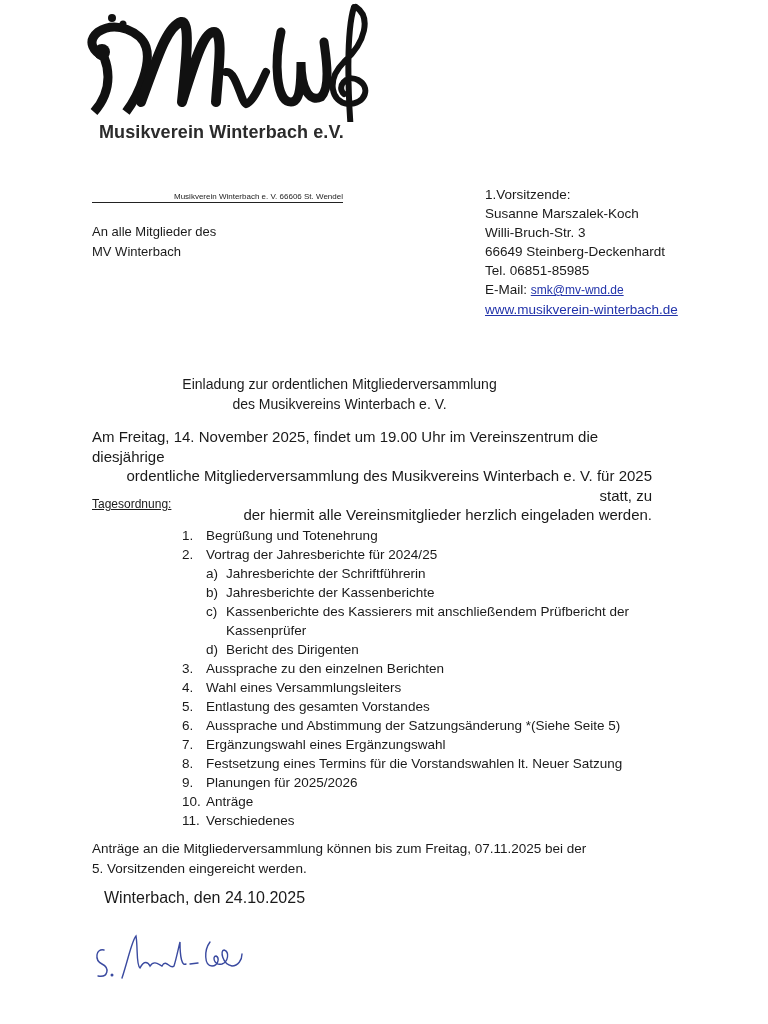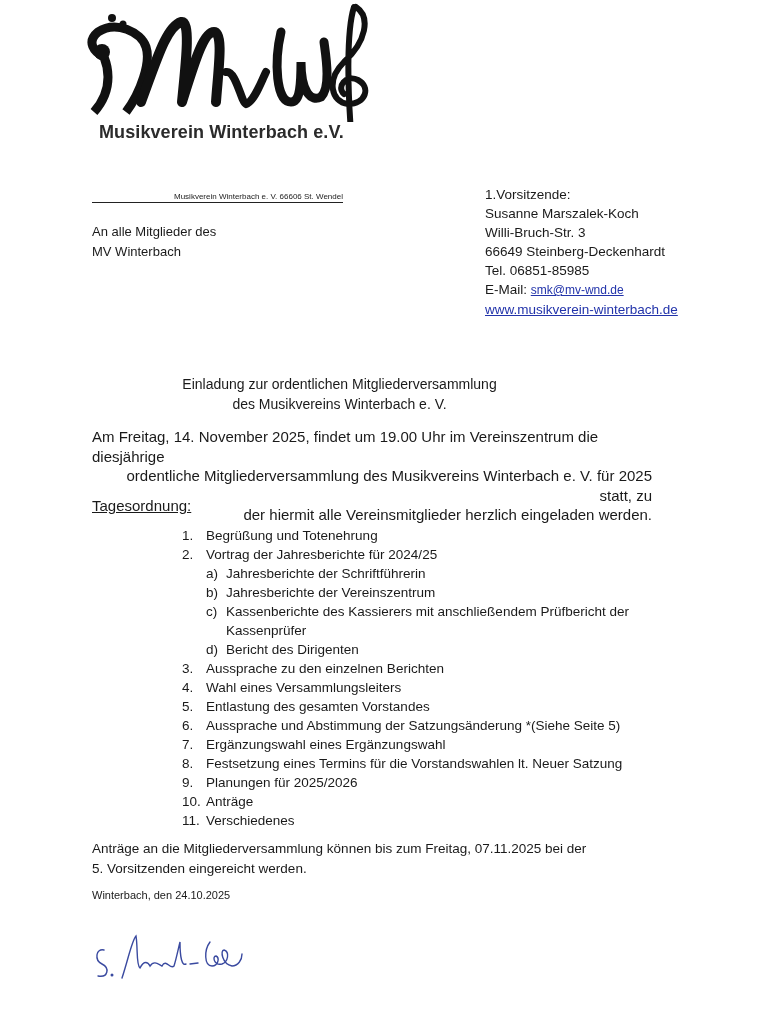--- a/index.html
+++ b/index.html
@@ -25,29 +25,29 @@
   .contact .email { font-size: 12px; color: #2233aa; text-decoration: underline; }
   .contact .web { color: #2233aa; text-decoration: underline; }
   .title {
     left: 0; width: 679px; top: 374px; text-align: center;
     font-weight: normal; font-size: 14px; line-height: 20px;
   }
   .intro {
     left: 92px; width: 560px; top: 427px; font-size: 15px; line-height: 19.5px;
   }
   .intro .indent { padding-left: 28px; display: block; text-align: right; }
-  .agenda-label { left: 92px; top: 497px; font-size: 15px; text-decoration: underline; }
+  .agenda-label { left: 92px; top: 497px; font-size: 12px; text-decoration: underline; }
   .agenda { left: 182px; top: 526px; font-size: 13.5px; line-height: 19px; }
   .agenda .row { display: flex; white-space: nowrap; }
   .agenda .num { width: 24px; }
   .agenda .sub { padding-left: 24px; display: flex; }
   .agenda .sub .num { width: 20px; }
   .agenda .cont { padding-left: 44px; }
   .closing { left: 92px; top: 839px; font-size: 13.5px; line-height: 19.5px; }
-  .dateline { left: 92px; top: 889px; font-size: 11px; }
+  .dateline { left: 104px; top: 889px; font-size: 16px; }
   .signature { left: 92px; top: 930px; width: 170px; height: 60px; }
 </style>
 </head>
 <body>
 
 <div class="abs logo">
   <svg width="290" height="120" viewBox="0 0 290 120">
 
     <circle cx="26" cy="16" r="4" fill="#111"></circle>
     <circle cx="37" cy="22" r="3.5" fill="#111"></circle>
@@ -104,21 +104,21 @@
   <div class="row">
       <span class="num">2.</span>
       <span>Vortrag der Jahresberichte für 2024/25</span>
     </div>
   <div class="sub">
       <span class="num">a)</span>
       <span>Jahresberichte der Schriftführerin</span>
     </div>
   <div class="sub">
       <span class="num">b)</span>
-      <span>Jahresberichte der Vereinszentrum</span>
+      <span>Jahresberichte der Kassenberichte</span>
     </div>
   <div class="sub">
       <span class="num">c)</span>
       <span>Kassenberichte des Kassierers mit anschließendem Prüfbericht der</span>
     </div>
   <div class="cont">Kassenprüfer</div>
   <div class="sub">
       <span class="num">d)</span>
       <span>Bericht des Dirigenten</span>
     </div>

